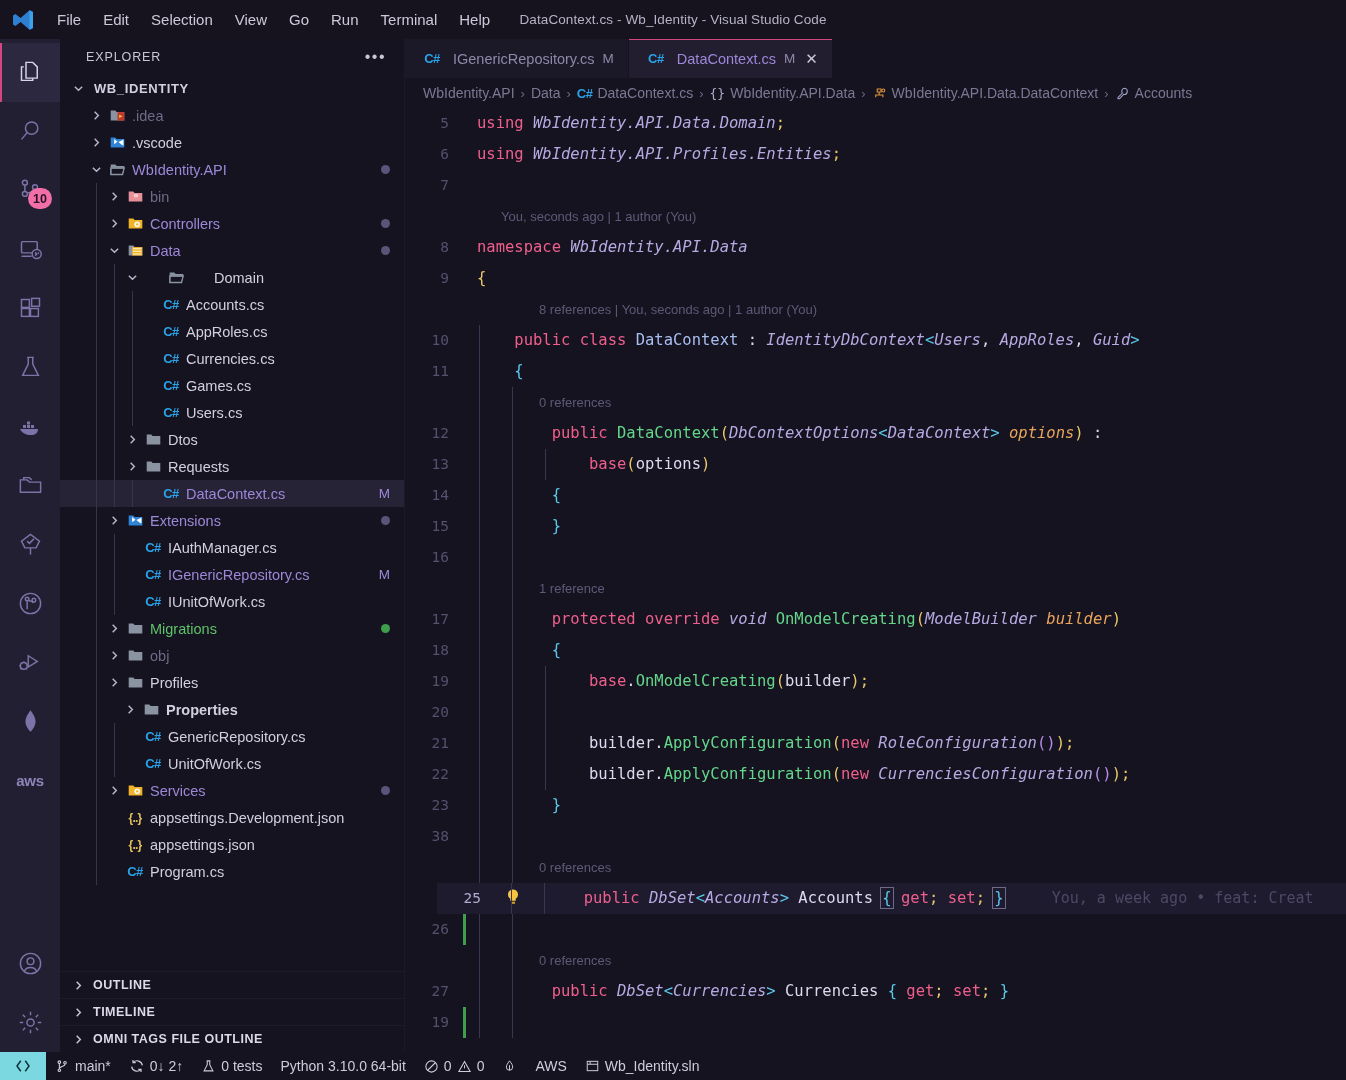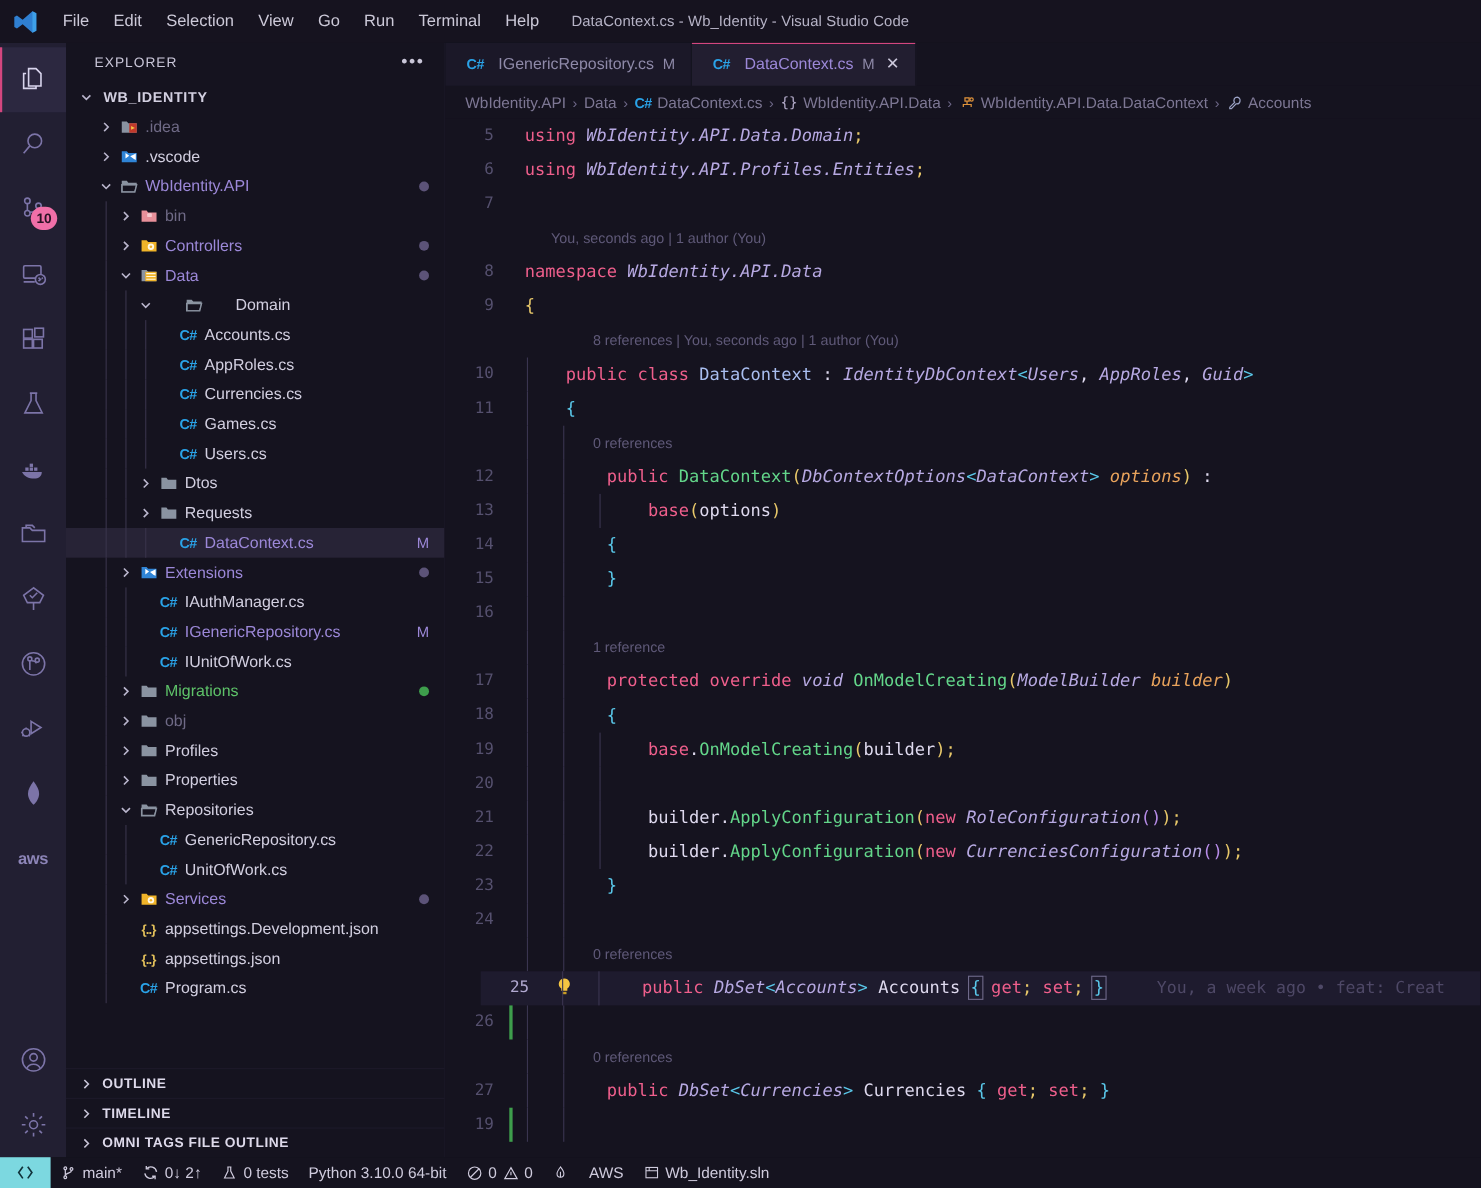--- a/index.html
+++ b/index.html
@@ -614,50 +614,33 @@
                 <path d="M4 2l4 4-4 4"></path>
               </svg>
             </span>
             <span class="ficon">
               <svg width="17" height="17" viewBox="0 0 20 20">
                 <path d="M2 4h5.4l1.6 2H18v10H2z" fill="#8a93a1"></path>
               </svg>
             </span>
             <span class="label">Profiles</span>
           </div>
-          <div class="row" style="padding-left: 46px;">
+          <div class="row" style="padding-left: 62px; font-weight: bold;">
             <span class="indent-guide" style="left:36px"></span>
             <span class="chev">
               <svg width="11" height="11" viewBox="0 0 12 12" fill="none" stroke="currentColor" stroke-width="1.6">
                 <path d="M4 2l4 4-4 4"></path>
               </svg>
             </span>
             <span class="ficon">
               <svg width="17" height="17" viewBox="0 0 20 20">
                 <path d="M2 4h5.4l1.6 2H18v10H2z" fill="#8a93a1"></path>
               </svg>
             </span>
             <span class="label">Properties</span>
-          </div>
-          <div class="row" style="padding-left: 46px;">
-            <span class="indent-guide" style="left:36px"></span>
-            <span class="chev">
-              <svg width="11" height="11" viewBox="0 0 12 12" fill="none" stroke="currentColor" stroke-width="1.6">
-                <path d="M2 4l4 4 4-4"></path>
-              </svg>
-            </span>
-            <span class="ficon">
-              <svg width="17" height="17" viewBox="0 0 20 20">
-                <path d="M2 4h5.4l1.6 2H18v2H2z" fill="#8a93a1"></path>
-                <path d="M2 8h16l-2 8H2z" fill="#8a93a1"></path>
-                <path d="M3 9h14l-1.6 6H3z" fill="#15131f"></path>
-                <path d="M2 8h16l-2 8H2z" fill="none" stroke="#8a93a1" stroke-width="1.4"></path>
-              </svg>
-            </span>
-            <span class="label">Repositories</span>
           </div>
           <div class="row" style="padding-left: 64px;">
             <span class="indent-guide" style="left:36px"></span>
             <span class="indent-guide" style="left:54px"></span>
             <span class="chev"></span>
             <span class="ficon">
               <span class="cs-badge">C#</span>
             </span>
             <span class="label">GenericRepository.cs</span>
           </div>
@@ -819,21 +802,21 @@
             <div class="cl"><span class="gutnum">15</span><span class="ig" style="left:74px"></span><span class="ig" style="left:107px"></span><span class="codetext"><span class="plain">        </span><span class="punc2">}</span></span></div>
             <div class="cl"><span class="gutnum">16</span><span class="ig" style="left:74px"></span><span class="ig" style="left:107px"></span></div>
             <div class="cl"><span class="gutnum"></span><span class="ig" style="left:74px"></span><span class="ig" style="left:107px"></span><span class="codelens" style="left:134px">1 reference</span></div>
             <div class="cl"><span class="gutnum">17</span><span class="ig" style="left:74px"></span><span class="ig" style="left:107px"></span><span class="codetext"><span class="kw">        protected override </span><span class="type">void</span><span class="plain"> </span><span class="fn">OnModelCreating</span><span class="punc">(</span><span class="type">ModelBuilder</span><span class="plain"> </span><span class="param">builder</span><span class="punc">)</span></span></div>
             <div class="cl"><span class="gutnum">18</span><span class="ig" style="left:74px"></span><span class="ig" style="left:107px"></span><span class="codetext"><span class="plain">        </span><span class="punc2">{</span></span></div>
             <div class="cl"><span class="gutnum">19</span><span class="ig" style="left:74px"></span><span class="ig" style="left:107px"></span><span class="ig" style="left:140px"></span><span class="codetext"><span class="plain">            </span><span class="kw">base</span><span class="plain">.</span><span class="fn">OnModelCreating</span><span class="punc">(</span><span class="plain">builder</span><span class="punc">)</span><span class="sem">;</span></span></div>
             <div class="cl"><span class="gutnum">20</span><span class="ig" style="left:74px"></span><span class="ig" style="left:107px"></span><span class="ig" style="left:140px"></span></div>
             <div class="cl"><span class="gutnum">21</span><span class="ig" style="left:74px"></span><span class="ig" style="left:107px"></span><span class="ig" style="left:140px"></span><span class="codetext"><span class="plain">            </span><span class="plain">builder</span><span class="plain">.</span><span class="fn">ApplyConfiguration</span><span class="punc">(</span><span class="kw">new </span><span class="type">RoleConfiguration</span><span class="punc3">()</span><span class="punc">)</span><span class="sem">;</span></span></div>
             <div class="cl"><span class="gutnum">22</span><span class="ig" style="left:74px"></span><span class="ig" style="left:107px"></span><span class="ig" style="left:140px"></span><span class="codetext"><span class="plain">            </span><span class="plain">builder</span><span class="plain">.</span><span class="fn">ApplyConfiguration</span><span class="punc">(</span><span class="kw">new </span><span class="type">CurrenciesConfiguration</span><span class="punc3">()</span><span class="punc">)</span><span class="sem">;</span></span></div>
             <div class="cl"><span class="gutnum">23</span><span class="ig" style="left:74px"></span><span class="ig" style="left:107px"></span><span class="codetext"><span class="plain">        </span><span class="punc2">}</span></span></div>
-            <div class="cl"><span class="gutnum">24</span><span class="ig" style="left:74px"></span><span class="ig" style="left:107px"></span></div>
+            <div class="cl"><span class="gutnum">38</span><span class="ig" style="left:74px"></span><span class="ig" style="left:107px"></span></div>
             <div class="cl"><span class="gutnum"></span><span class="ig" style="left:74px"></span><span class="ig" style="left:107px"></span><span class="codelens" style="left:134px">0 references</span></div>
             <div class="cl current"><span class="gutnum">25</span><span class="bulb"><svg width="20" height="20" viewBox="0 0 24 24">
                   <path d="M12 3a6 6 0 0 0-3.3 11v2.4h6.6V14A6 6 0 0 0 12 3z" fill="#f5c542"></path>
                   <rect x="9.6" y="17.6" width="4.8" height="2.6" fill="#c79b24"></rect>
                 </svg></span><span class="ig" style="left:74px"></span><span class="ig" style="left:107px"></span><span class="codetext"><span class="kw">        public </span><span class="type">DbSet</span><span class="punc2">&lt;</span><span class="type">Accounts</span><span class="punc2">&gt; </span><span class="plain">Accounts</span><span class="plain"> </span><span class="punc2 brk">{</span><span class="plain"> </span><span class="kw">get</span><span class="sem">; </span><span class="kw">set</span><span class="sem">; </span><span class="punc2 brk">}</span></span><span class="blame" style="margin-left:48px">You, a week ago • feat: Creat</span></div>
             <div class="cl"><span class="gutnum">26</span><span class="gitmark green"></span><span class="ig" style="left:74px"></span><span class="ig" style="left:107px"></span></div>
             <div class="cl"><span class="gutnum"></span><span class="ig" style="left:74px"></span><span class="ig" style="left:107px"></span><span class="codelens" style="left:134px">0 references</span></div>
             <div class="cl"><span class="gutnum">27</span><span class="ig" style="left:74px"></span><span class="ig" style="left:107px"></span><span class="codetext"><span class="kw">        public </span><span class="type">DbSet</span><span class="punc2">&lt;</span><span class="type">Currencies</span><span class="punc2">&gt; </span><span class="plain">Currencies</span><span class="plain"> </span><span class="punc2">{</span><span class="plain"> </span><span class="kw">get</span><span class="sem">; </span><span class="kw">set</span><span class="sem">; </span><span class="punc2">}</span></span></div>
             <div class="cl"><span class="gutnum">19</span><span class="gitmark green"></span><span class="ig" style="left:74px"></span><span class="ig" style="left:107px"></span></div>
           </div>

